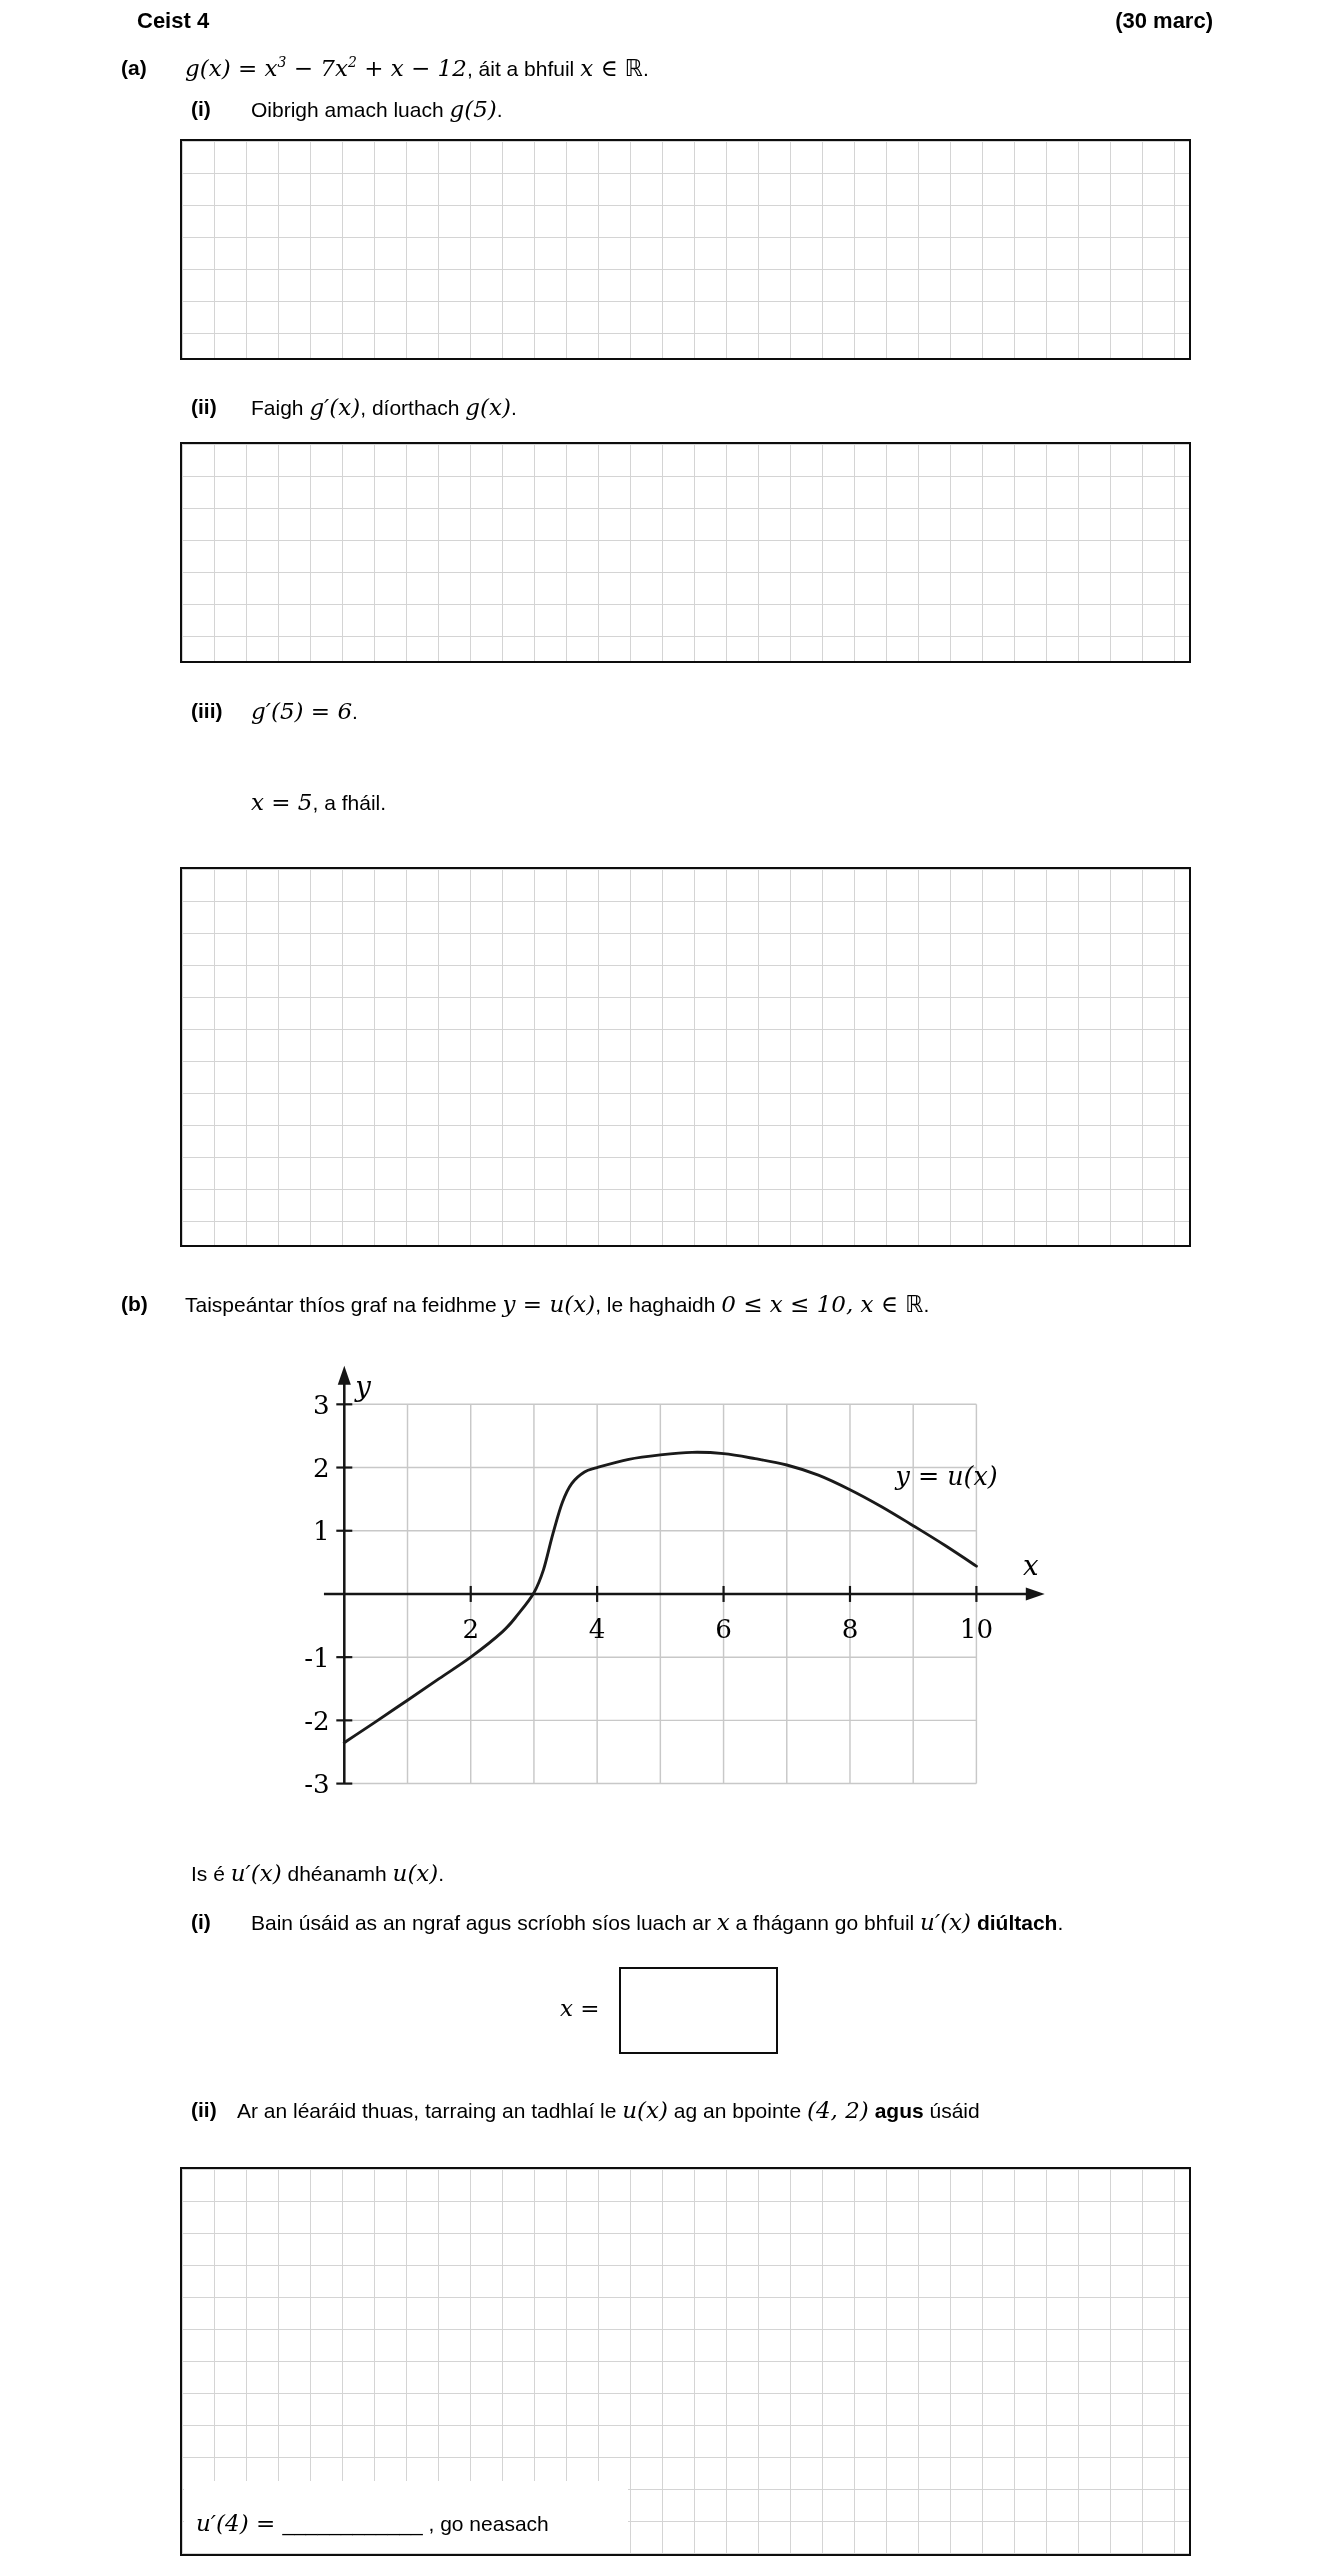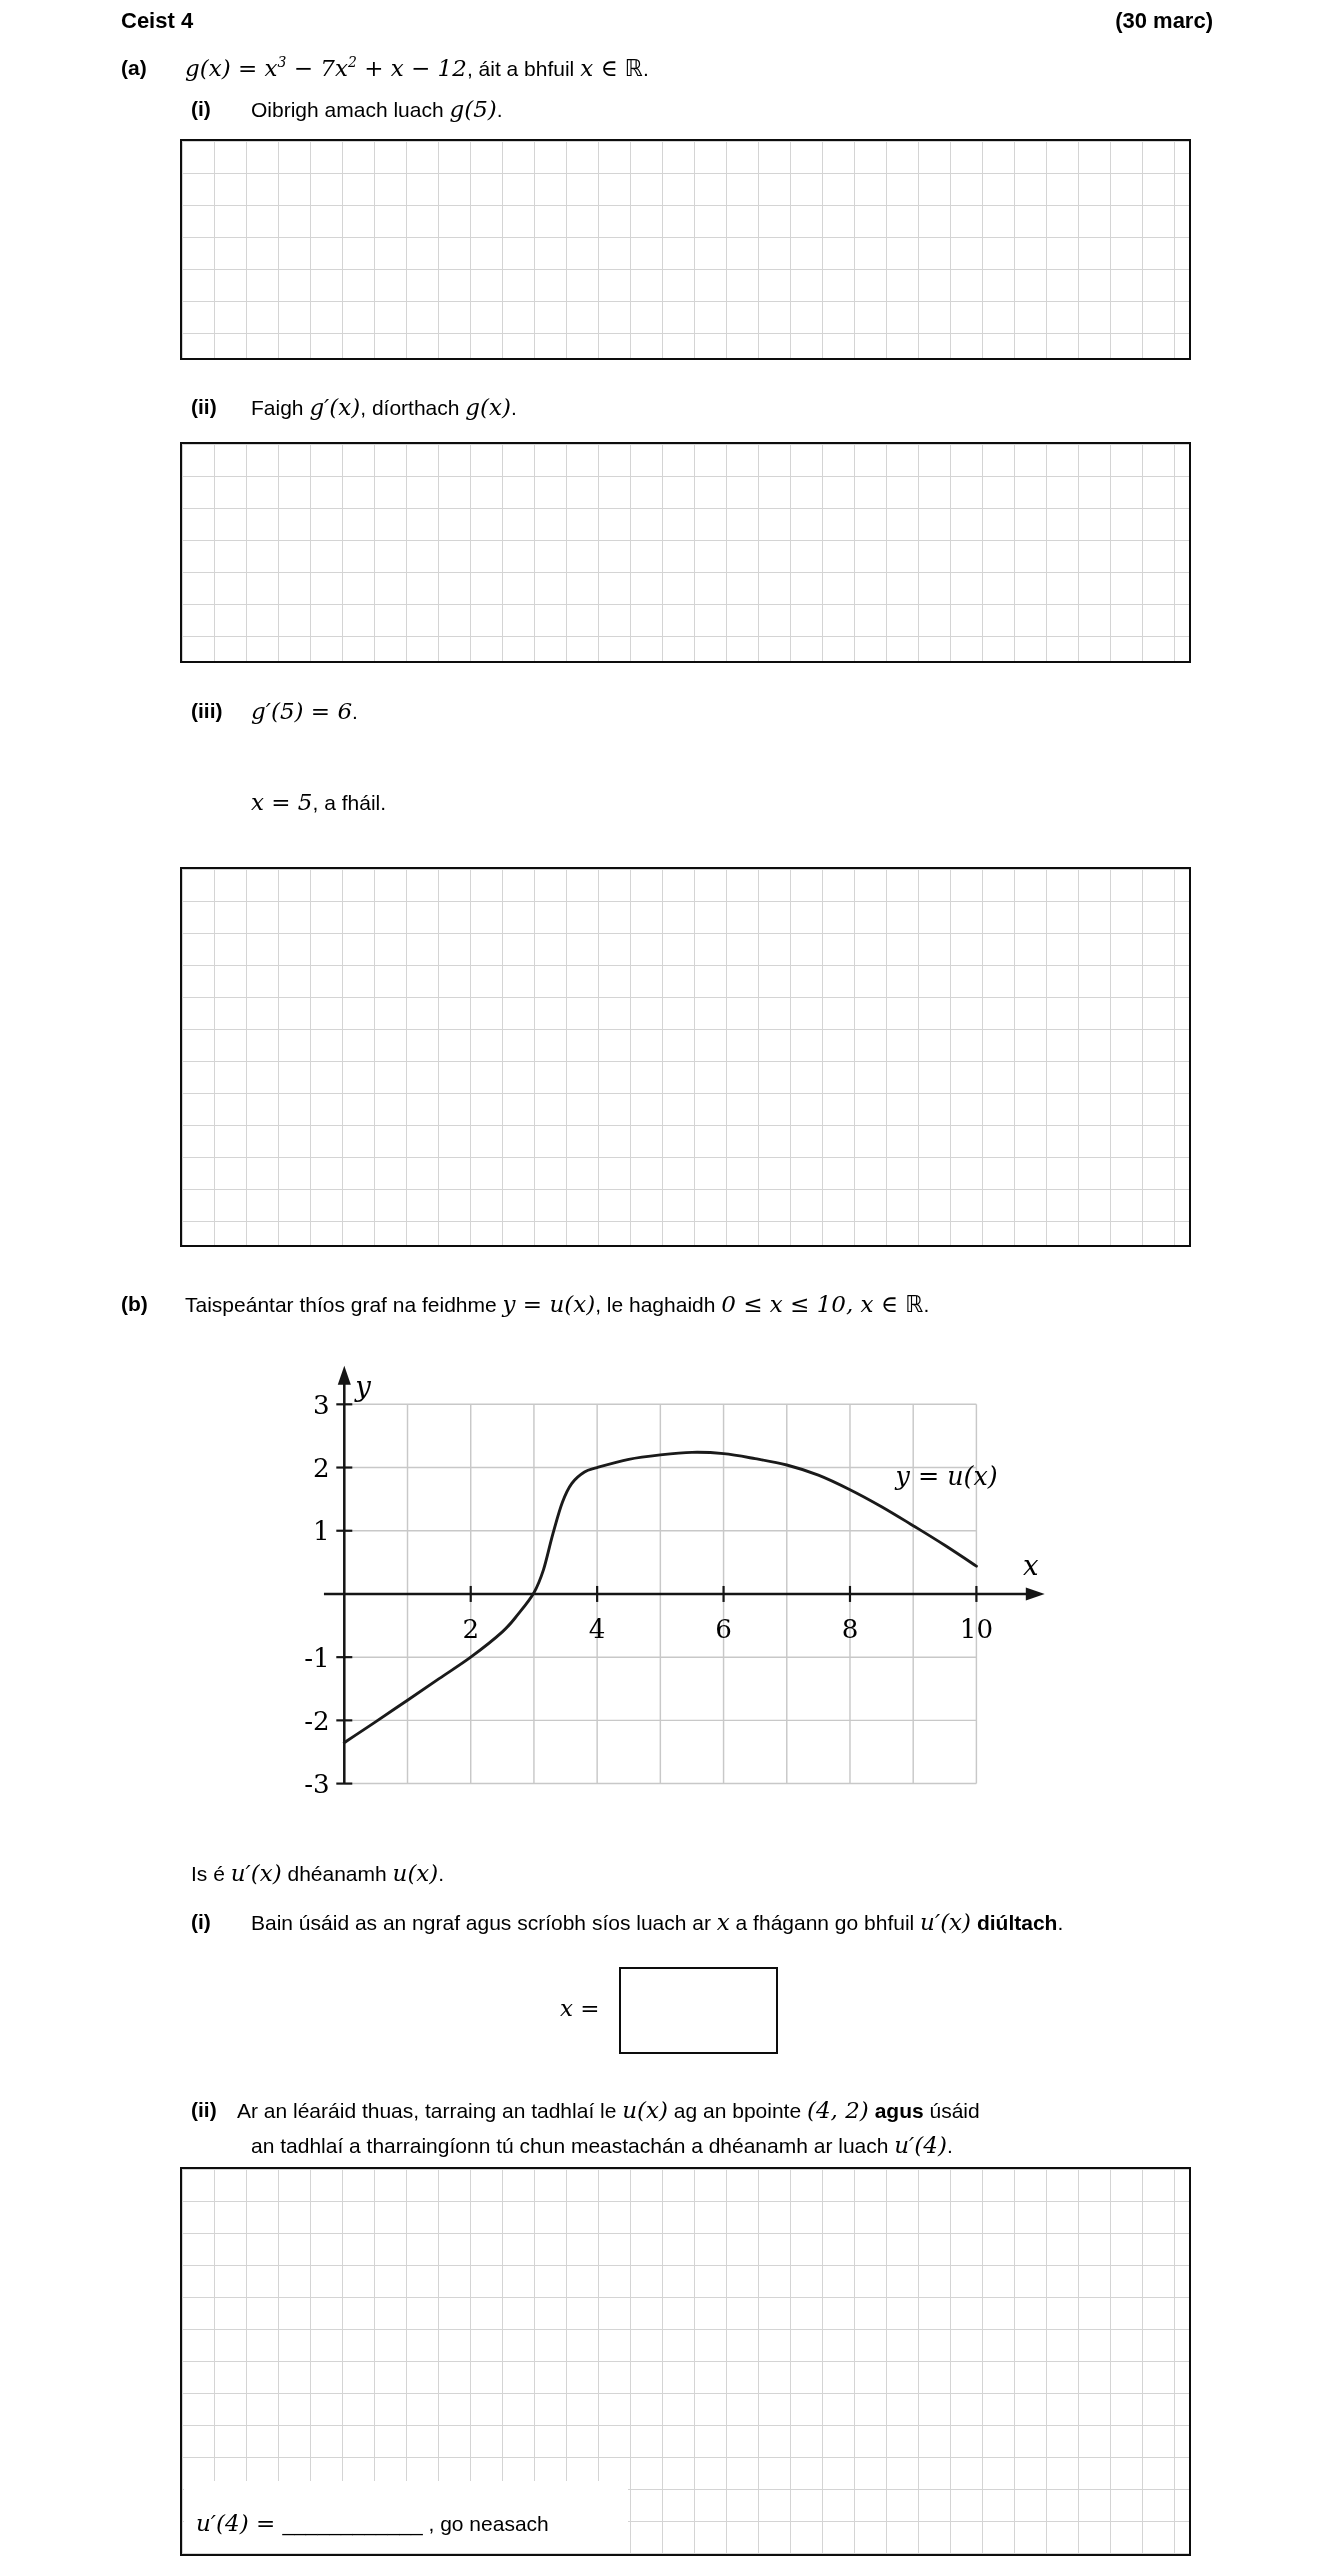--- a/index.html
+++ b/index.html
@@ -1,20 +1,20 @@
 <!DOCTYPE html>
 <html style="font-size:11.6px"><head>
 <meta charset="utf-8">
 <style>
   html,body{margin:0;padding:0;background:#ffffff;}
   .page{position:relative;width:1322px;height:2576px;background:#ffffff;
         font-family:"Liberation Sans",sans-serif;color:#000;overflow:hidden;}
   .t{position:absolute;font-size:21px;line-height:1.3;white-space:nowrap;}
   .bold{font-weight:700;}
-  .hdr{font-size:22px;font-weight:700;}
+  .hdr{font-size:22px;font-weight:700;margin-left:16px;}
   .t .b{font-weight:700;}
   .t .math{font-family:"DejaVu Serif","DejaVu Sans",serif;font-style:italic;font-size:23px;}
   .t .msup{font-family:"DejaVu Serif","DejaVu Sans",serif;font-style:italic;font-size:14px;
            position:relative;top:-8.7px;}
   .ansbox{position:absolute;border:2.9px solid #0d0d0d;background-color:#fff;
     background-image:linear-gradient(to right,#d4d4d4 1.5px,transparent 1.5px),
                      linear-gradient(to bottom,#d4d4d4 1.5px,transparent 1.5px);
     background-size:32px 32px;box-sizing:border-box;}
   .smallbox{position:absolute;border:2.9px solid #0d0d0d;background:#fff;box-sizing:border-box;}
   .whiteout{position:absolute;background:#fff;}
@@ -107,20 +107,19 @@
   <div class="t" style="left:191px;top:1859px"><span>Is é </span><span class="math">u′(x)</span><span> dhéanamh </span><span class="math">u(x)</span><span>.</span></div>
 
   <div class="t bold" style="left:191px;top:1908px">(i)</div>
   <div class="t" style="left:251px;top:1908px"><span>Bain úsáid as an ngraf agus scríobh síos luach ar </span><span class="math">x</span><span> a fhágann go bhfuil </span><span class="math">u′(x)</span><span> </span><span class="b">diúltach</span><span>.</span></div>
 
   <div class="t" style="left:560px;top:1994px"><span class="math">x =</span></div>
   <div class="smallbox" style="left:619px;top:1967px;width:159px;height:87px"></div>
 
   <div class="t bold" style="left:191px;top:2096px">(ii)</div>
   <div class="t" style="left:237px;top:2096px"><span>Ar an léaráid thuas, tarraing an tadhlaí le </span><span class="math">u(x)</span><span> ag an bpointe </span><span class="math">(4, 2)</span><span> </span><span class="b">agus</span><span> úsáid</span></div>
-  <div class="t" style="left:251px;top:2131px"><span>an tadhlaí a tharraingíonn tú chun meastachán a dhéanamh ar luach </span><span class="math">u′(4)</span><span>.</span></div>
 
   <div class="ansbox" style="left:180px;top:2167px;width:1011px;height:389px;background-size:32px 32px"></div>
   <div class="whiteout" style="left:184px;top:2481px;width:444px;height:72px"></div>
   <div class="t" style="left:196px;top:2509px"><span class="math">u′(4) = </span><span>____________</span><span> , go neasach</span></div>
 
 </div>
 
 
 </body></html>

